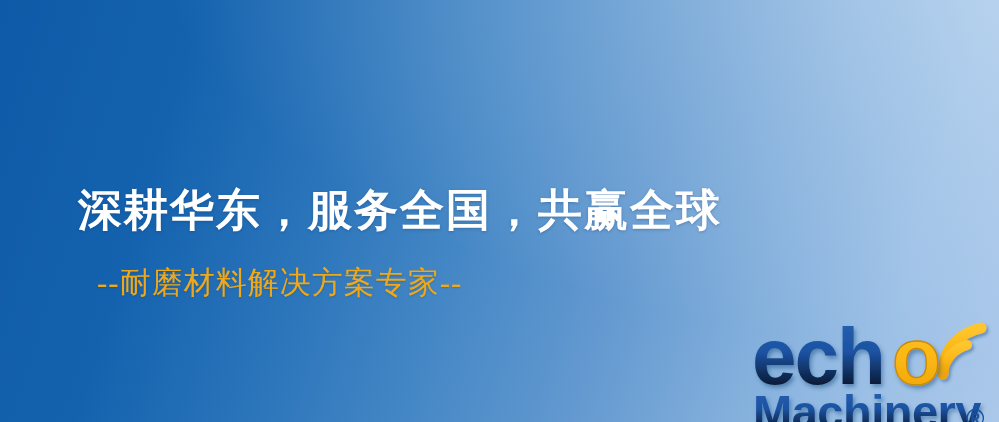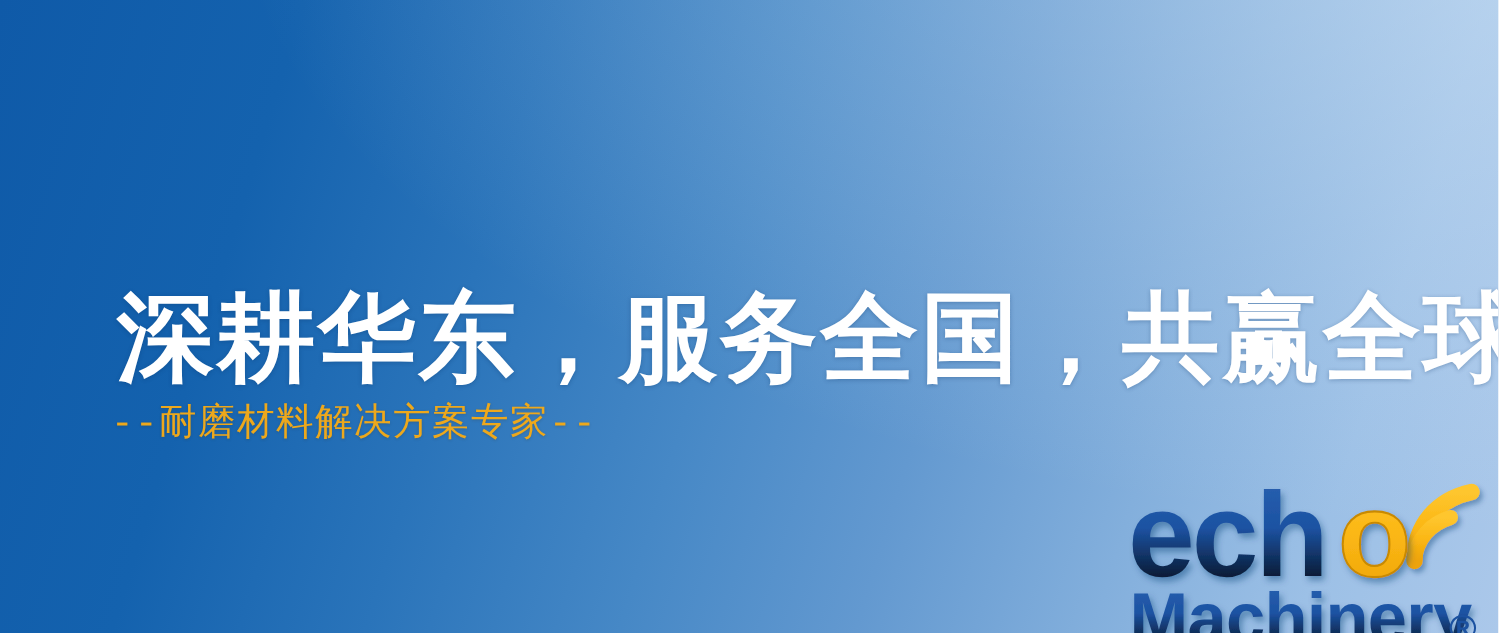--- a/index.html
+++ b/index.html
@@ -41,34 +41,34 @@
   }
 
   .layer { position: absolute; z-index: 3; }
 
   
   #headline {
     left: 78px;
     top: 146px;
     width: 880px;
     font-family: "Liberation Serif", "DejaVu Serif", serif;
-    font-size: 65px;
+    font-size: 44px;
     line-height: 72px;
     color: #ffffff;
     letter-spacing: 2px;
     white-space: nowrap;
     text-shadow: 0 1px 3px rgba(10,50,100,0.30);
   }
 
   
   #subtitle {
-    left: 74px;
+    left: 97px;
     top: 268px;
-    font-family: Liberation Mono, monospace;
-    font-size: 25px;
+    font-family: Liberation Serif, serif;
+    font-size: 31px;
     line-height: 30px;
     color: #eda81c;
     letter-spacing: 1px;
     white-space: nowrap;
     text-shadow: 0 1px 2px rgba(60,40,0,0.20);
   }
 
   
   #logo {
     left: 752px;

